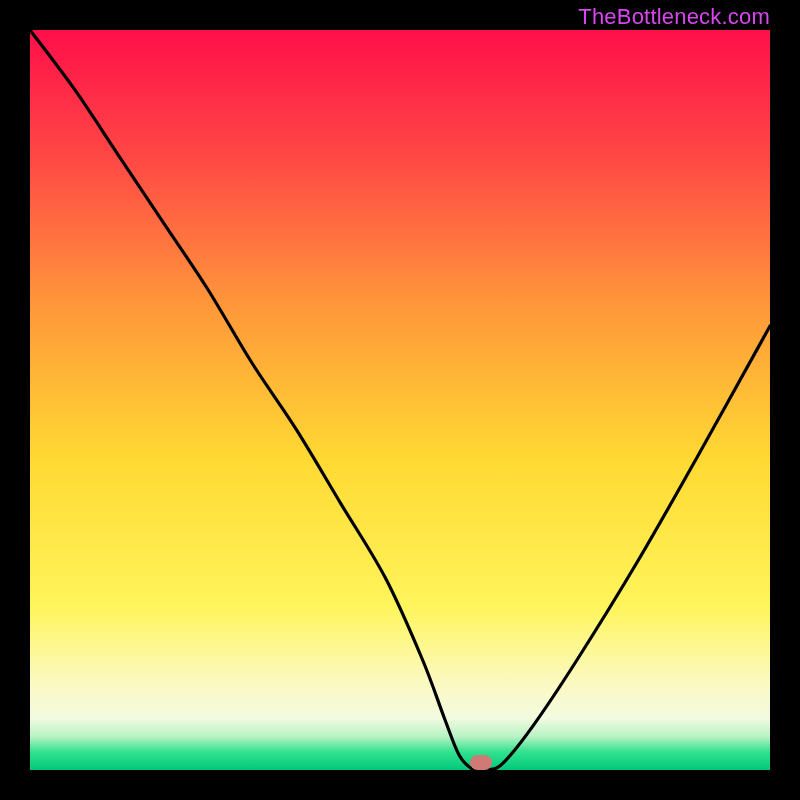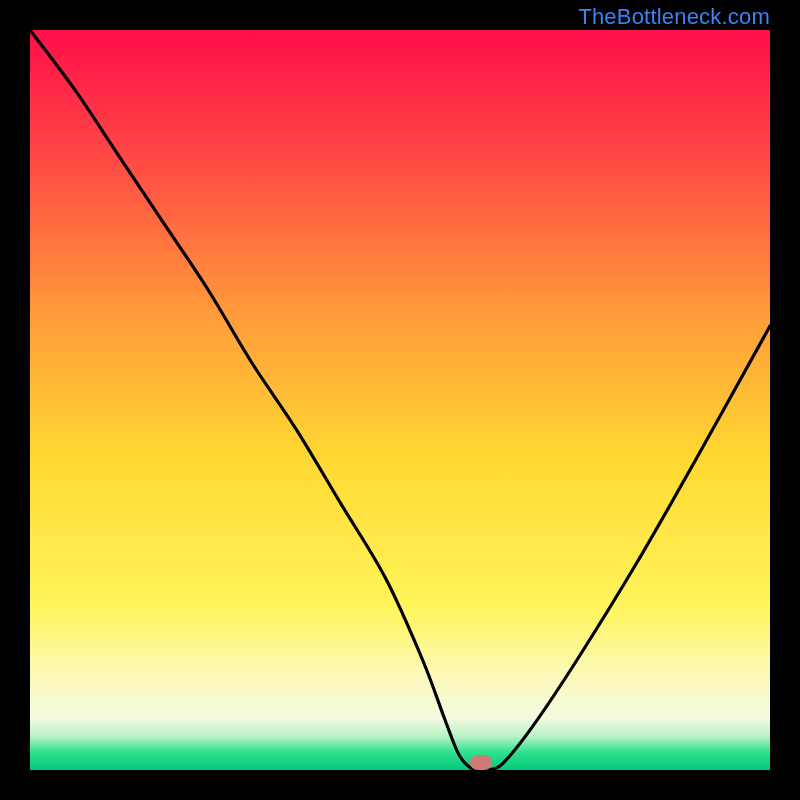--- a/index.html
+++ b/index.html
@@ -25,21 +25,21 @@
     overflow: hidden;
   }
   .gradient {
     position: absolute;
     inset: 0;
   }
   .attribution {
     position: absolute;
     top: 4px;
     right: 30px;
-    color: #3b82f6;
+    color: #d946ef;
     font-family: Arial, Helvetica, sans-serif;
     font-size: 22px;
     letter-spacing: 0.2px;
   }
   svg.curve {
     position: absolute;
     inset: 0;
   }
   .marker {
     position: absolute;

